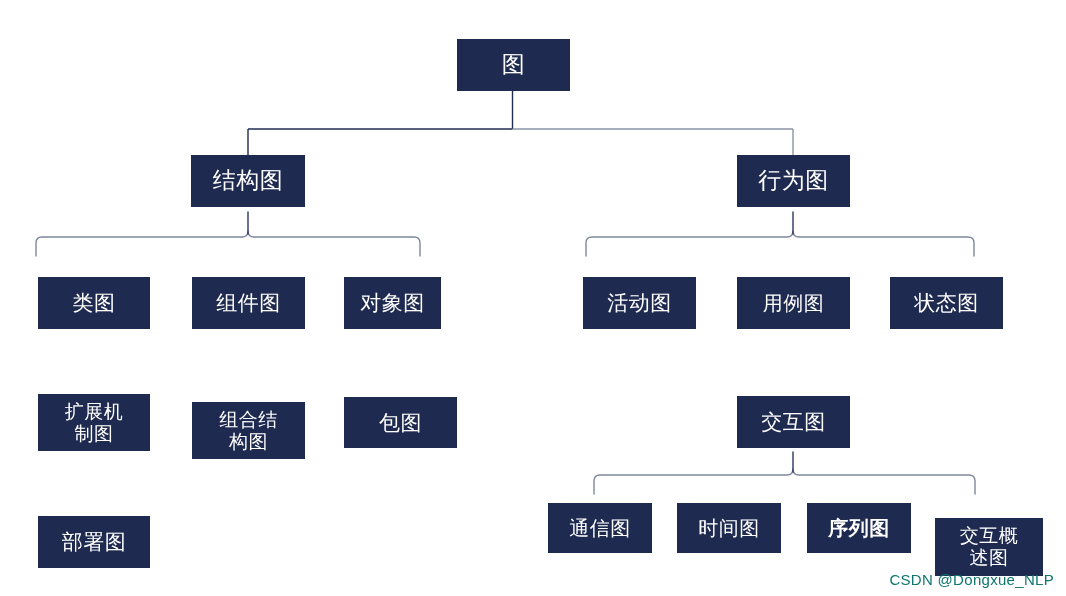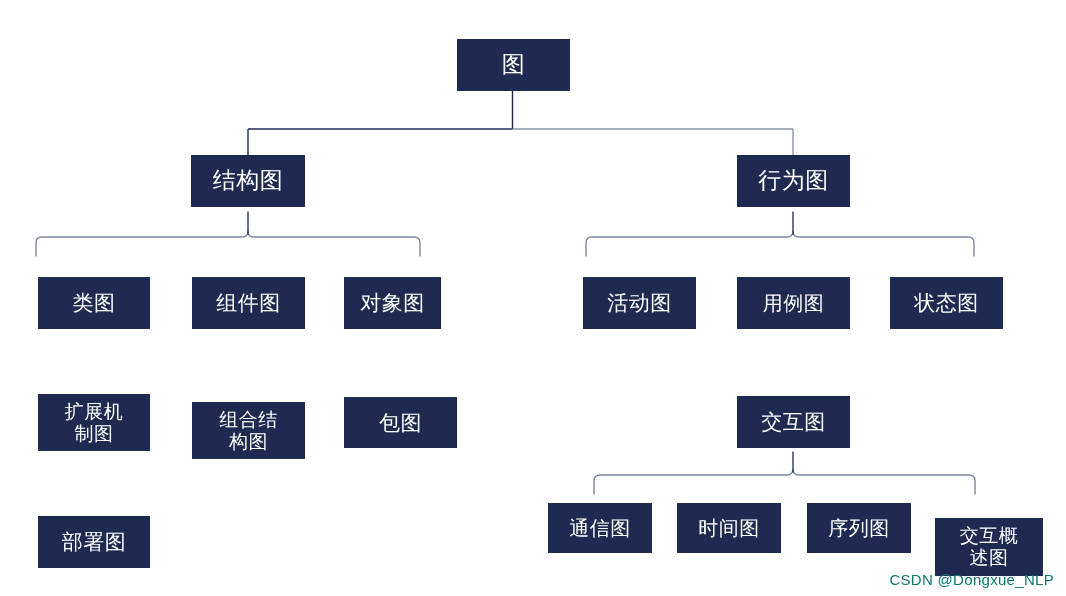--- a/index.html
+++ b/index.html
@@ -126,19 +126,19 @@
   <div class="node" style="left:38px; top:516px; width:112px; height:52px; font-size:21px;">部署图</div>
 
   <div class="node" style="left:583px; top:277px; width:113px; height:52px; font-size:21px;">活动图</div>
   <div class="node" style="left:737px; top:277px; width:113px; height:52px; font-size:20px;">用例图</div>
   <div class="node" style="left:890px; top:277px; width:113px; height:52px; font-size:21px;">状态图</div>
 
   <div class="node" style="left:737px; top:396px; width:113px; height:52px; font-size:21px;">交互图</div>
 
   <div class="node" style="left:548px; top:503px; width:104px; height:50px; font-size:20px;">通信图</div>
   <div class="node" style="left:677px; top:503px; width:104px; height:50px; font-size:20px;">时间图</div>
-  <div class="node" style="left:807px; top:503px; width:104px; height:50px; font-size:20px;">序列图</div>
+  <div class="node" style="left:807px; top:503px; width:104px; height:50px; font-size:20px;font-weight:bold;">序列图</div>
   <div class="node two-line" style="left:935px; top:499px; width:108px; height:58px; font-size:19px;margin-top:19px;">交互概
 述图</div>
 
   <div class="watermark">CSDN @Dongxue_NLP</div>
 
 </div>
 
 </body></html>

